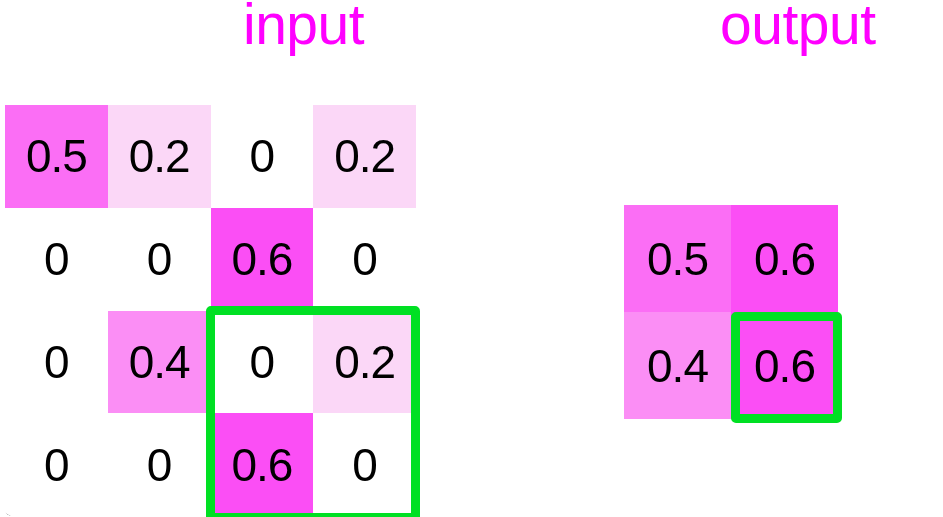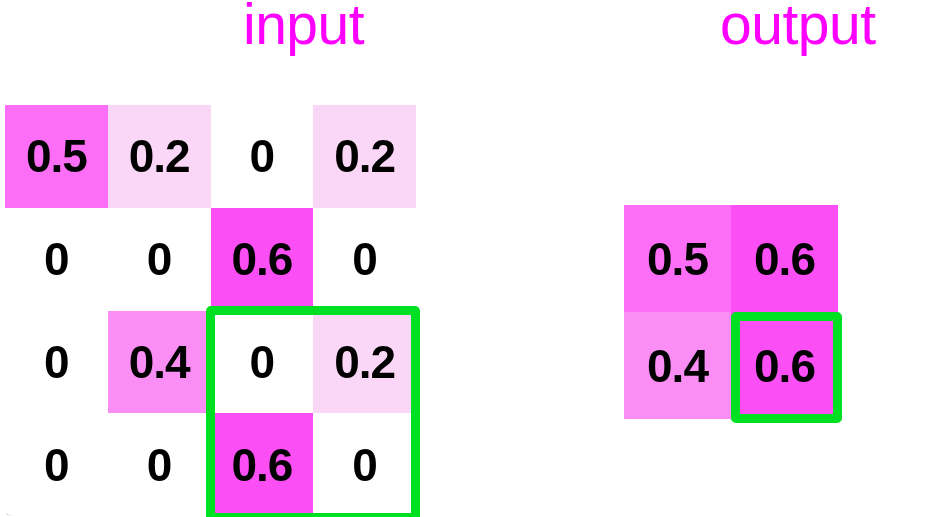--- a/index.html
+++ b/index.html
@@ -30,21 +30,20 @@
   #title-input  { left: 243px; top: -4px; }
   #title-output { left: 720px; top: -4px; }
 
   
   .grid {
     position: absolute;
     box-sizing: border-box;
     background: #000000;
     border-radius: 6px;
     display: grid;
-    font-weight: bold;
   }
   #input-grid {
     left: 5px;
     top: 105px;
     width: 411px;
     height: 411px;
     grid-template-columns: repeat(4, 1fr);
     grid-template-rows: repeat(4, 1fr);
   }
   #output-grid {

